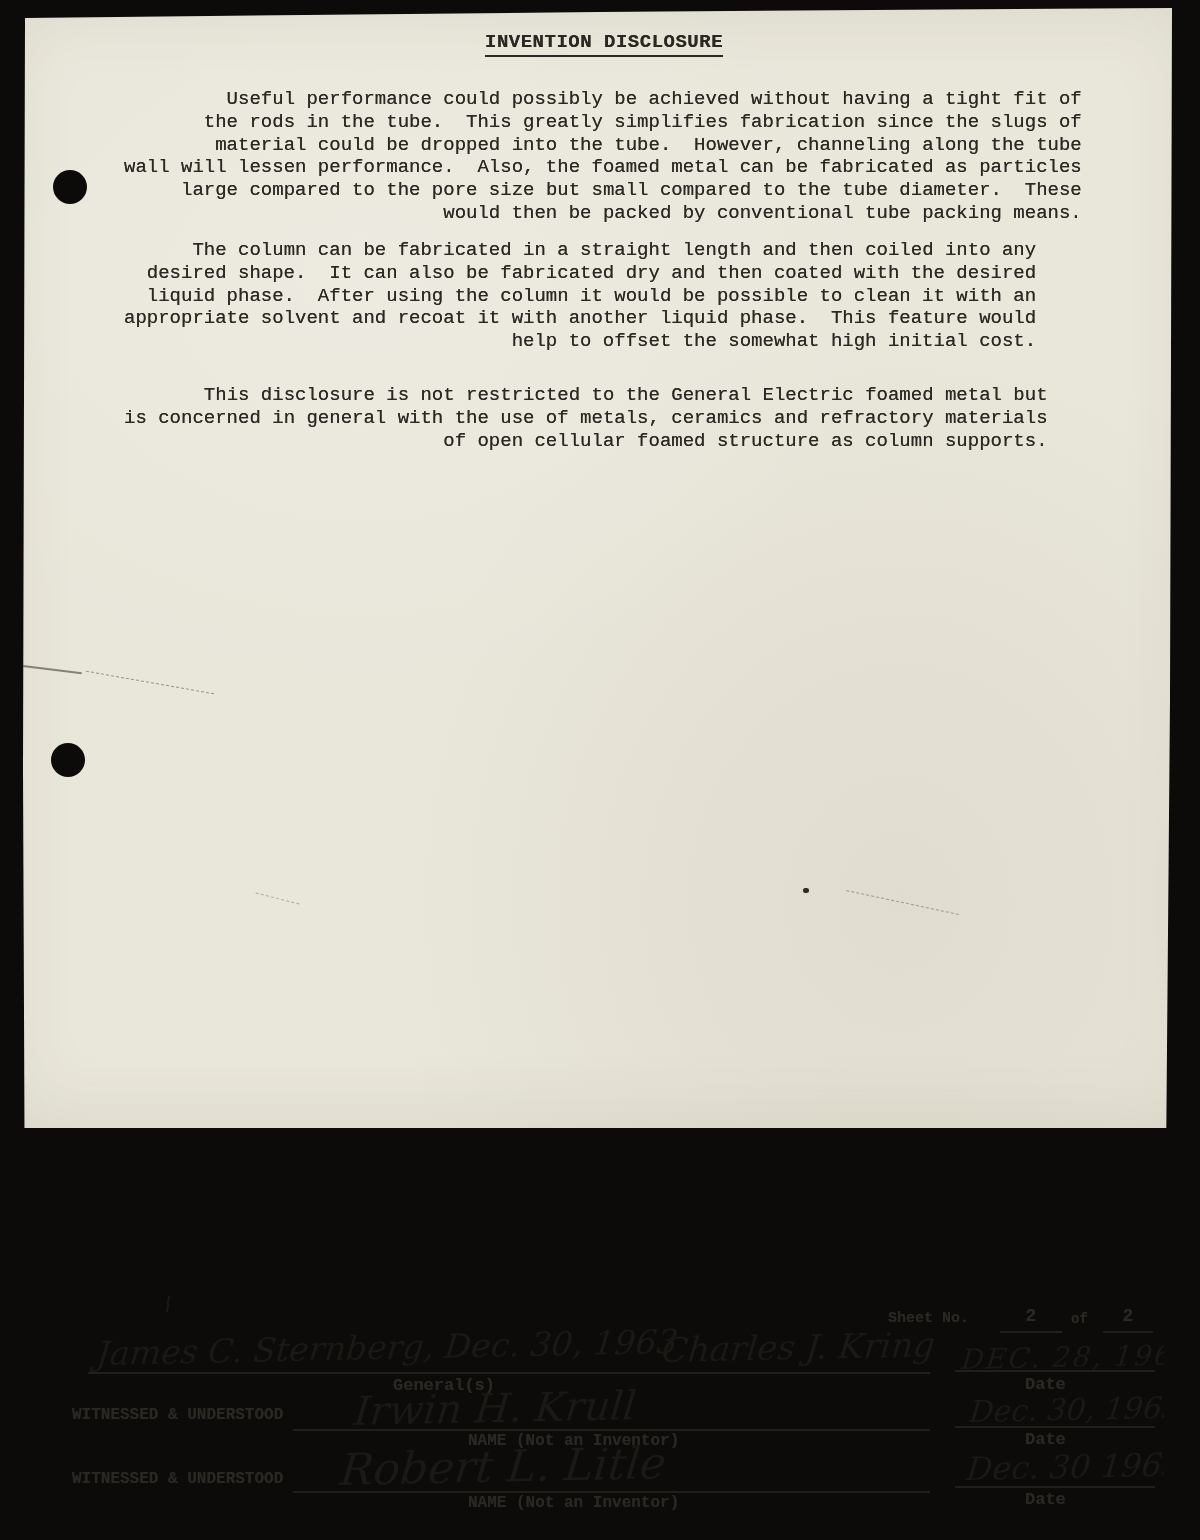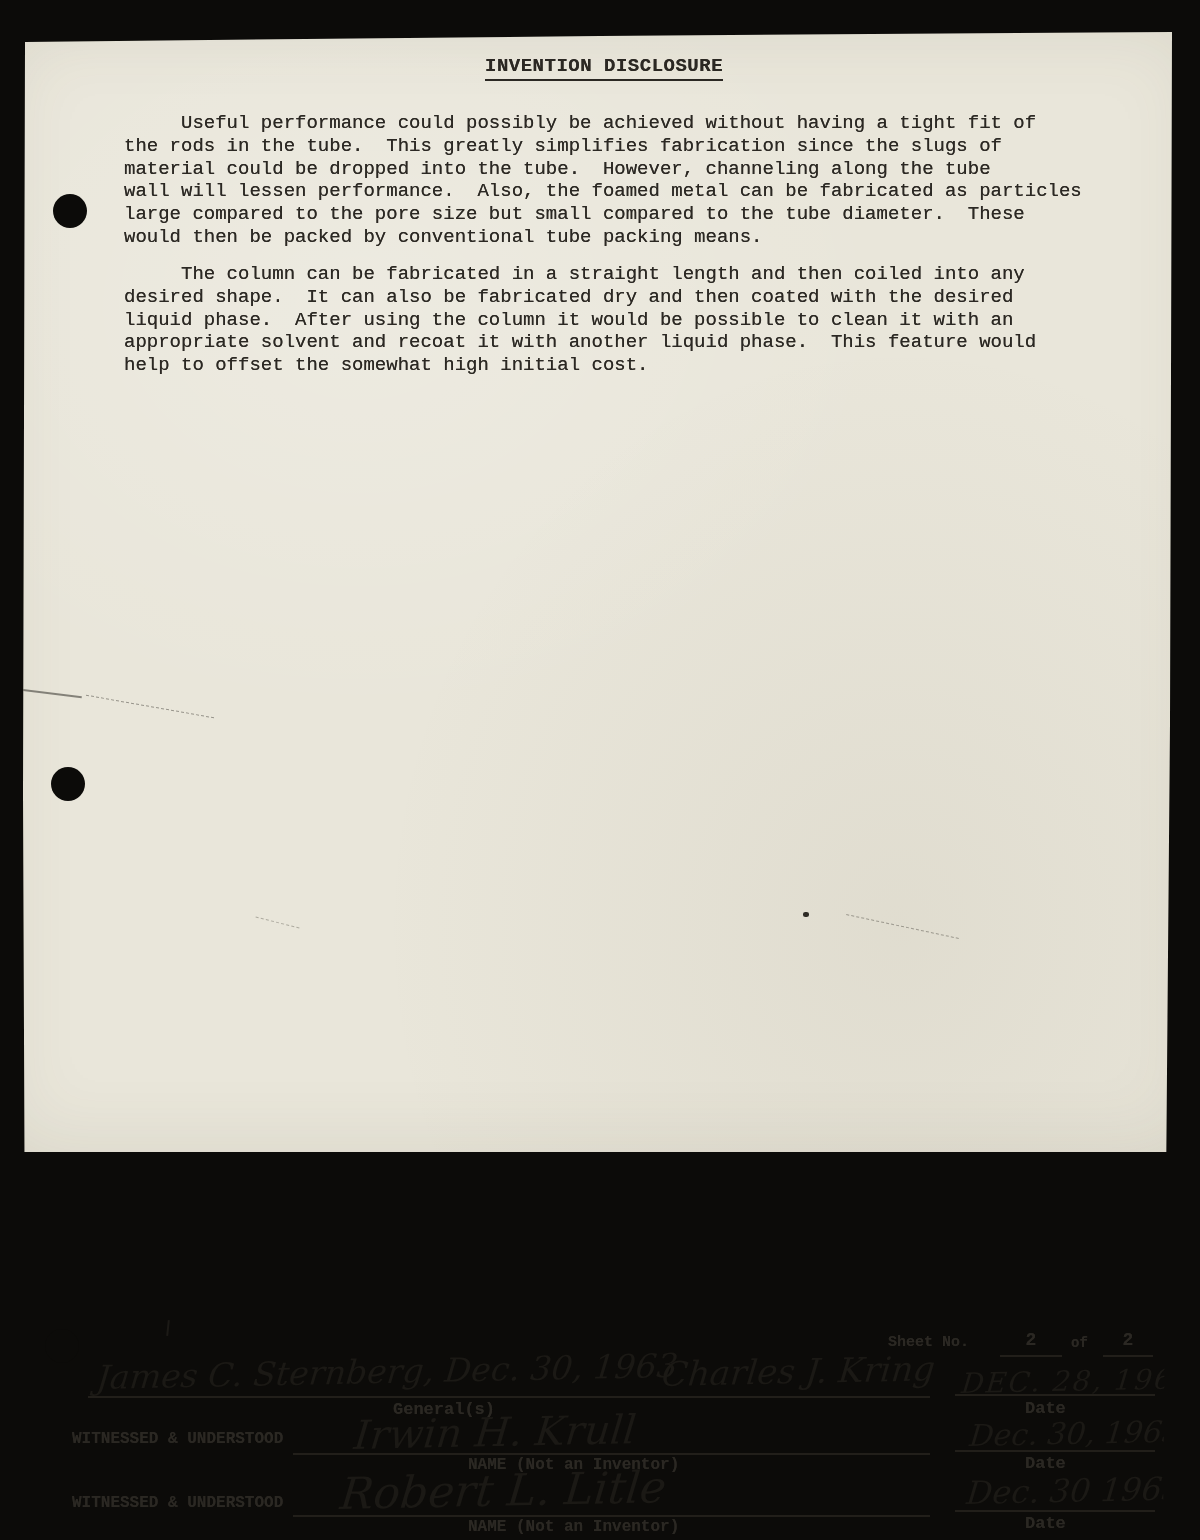--- a/index.html
+++ b/index.html
@@ -16,31 +16,31 @@
       radial-gradient(ellipse 900px 700px at 30% 25%, rgba(255,255,255,.18), rgba(255,255,255,0) 60%),
       radial-gradient(ellipse 800px 900px at 75% 80%, rgba(120,110,85,.08), rgba(0,0,0,0) 65%),
       #e9e6da;
     clip-path:polygon(
       25px 18px, 600px 12px, 1172px 8px,
       1170px 700px, 1163px 1513px,
       800px 1516px, 400px 1521px, 120px 1509px, 26px 1499px,
       23px 770px
     );
     box-shadow:inset 0 0 80px rgba(90,80,60,.12);
-    margin-top:24px;
   }
   .typed{
     color:#2b2823;
     text-shadow:0 0 .5px rgba(43,40,35,.85);
   }
   .body-par{
     position:absolute;left:124px;
     font-size:19px;line-height:22.8px;
     white-space:pre;
     letter-spacing:0;
+    text-align:right;
   }
   .page-title{
     position:absolute;left:485px;top:31px;
     font-size:19px;font-weight:bold;
     letter-spacing:.5px;
     border-bottom:2px solid #2b2823;
     padding-bottom:2px;
   }
   .hole{
     position:absolute;width:34px;height:34px;border-radius:50%;
@@ -77,20 +77,23 @@
 the rods in the tube.  This greatly simplifies fabrication since the slugs of
 material could be dropped into the tube.  However, channeling along the tube
 wall will lessen performance.  Also, the foamed metal can be fabricated as particles
 large compared to the pore size but small compared to the tube diameter.  These
 would then be packed by conventional tube packing means.</div>
     <div class="typed body-par" style="top:239px">     The column can be fabricated in a straight length and then coiled into any
 desired shape.  It can also be fabricated dry and then coated with the desired
 liquid phase.  After using the column it would be possible to clean it with an
 appropriate solvent and recoat it with another liquid phase.  This feature would
 help to offset the somewhat high initial cost.</div>
+    <div class="typed body-par" style="top:384.4px">     This disclosure is not restricted to the General Electric foamed metal but
+is concerned in general with the use of metals, ceramics and refractory materials
+of open cellular foamed structure as column supports.</div>
 
     <div class="label" style="left:888px;top:1310px;font-size:15px">Sheet No.</div>
     <div class="label" style="left:1000px;top:1306px;width:62px;text-align:center;font-size:18px">2</div>
     <div class="rule" style="left:1000px;top:1331px;width:62px"></div>
     <div class="label" style="left:1071px;top:1311px;font-size:14px">of</div>
     <div class="label" style="left:1103px;top:1306px;width:50px;text-align:center;font-size:18px">2</div>
     <div class="rule" style="left:1103px;top:1331px;width:50px"></div>
 
     <div class="hand" style="left:95px;top:1334px;font-size:33px">James C. Sternberg, Dec. 30, 1963</div>
     <div class="hand" style="left:660px;top:1330px;font-size:34px">Charles J. Kring</div>

